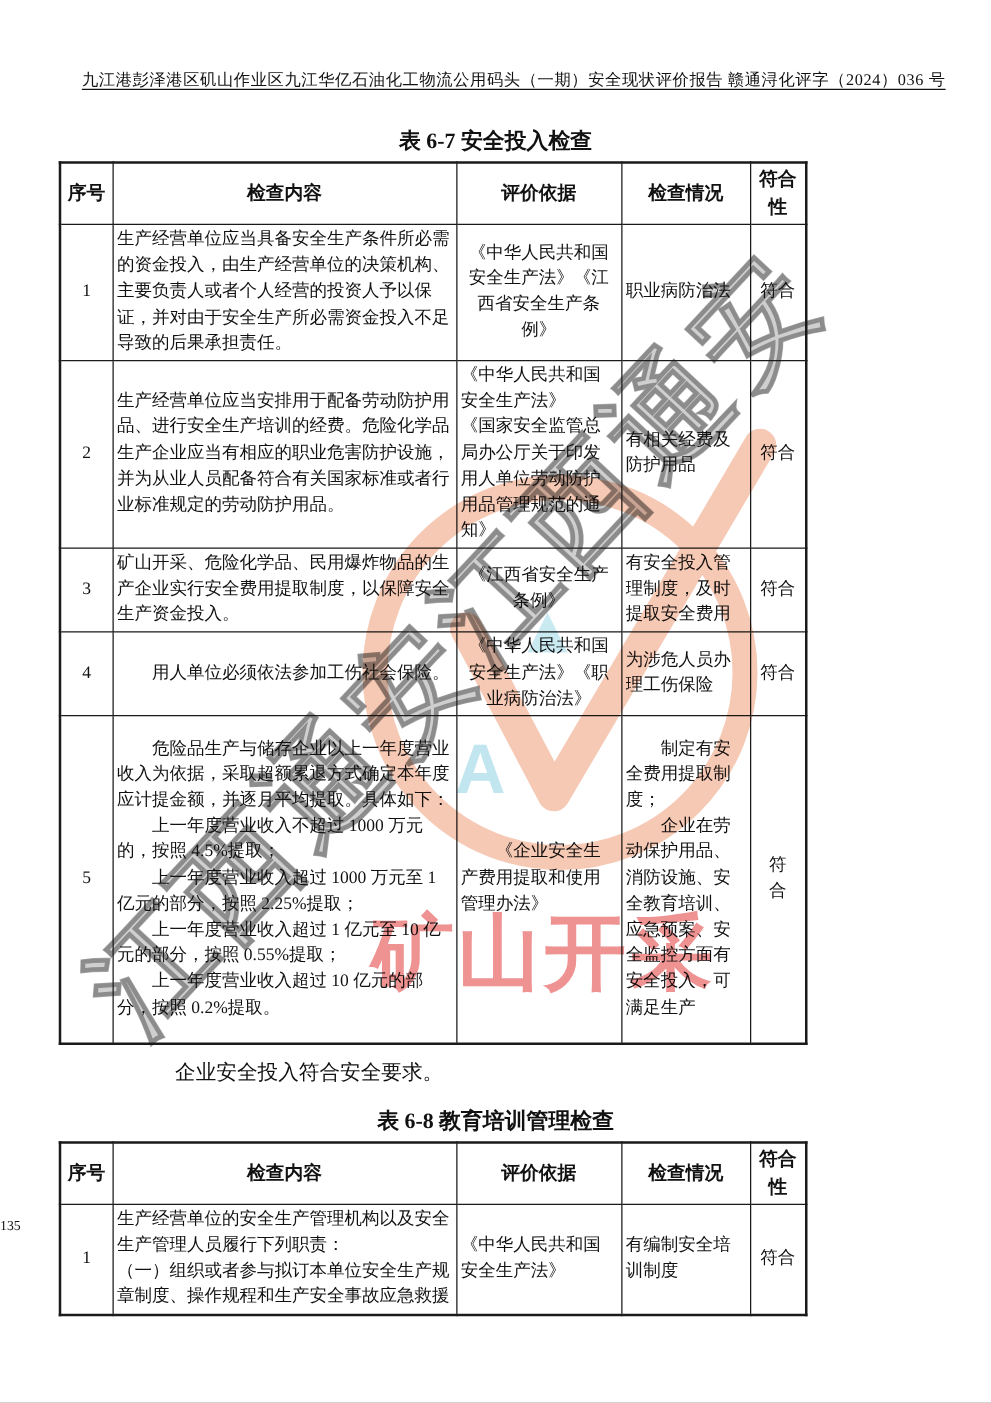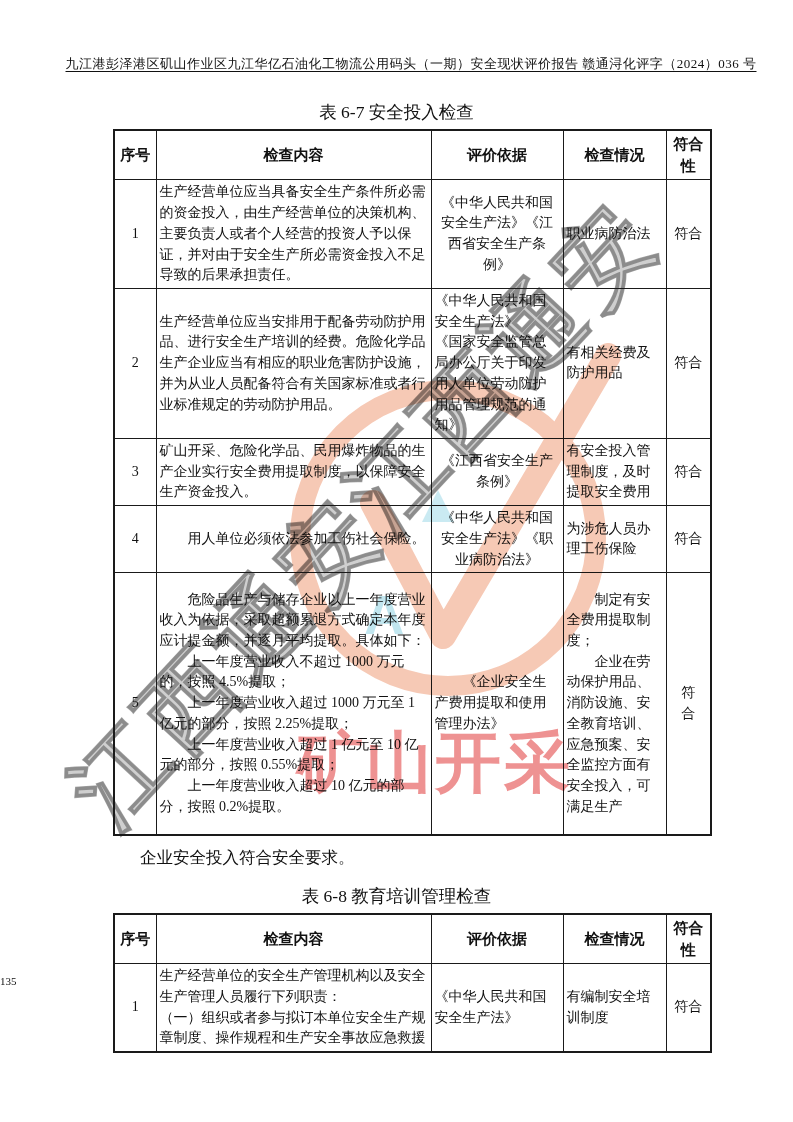--- a/index.html
+++ b/index.html
@@ -20,31 +20,31 @@
     text-align: center;
     font-size: 13px;
     letter-spacing: 0.5px;
     text-decoration: underline;
     text-underline-offset: 3px;
     white-space: nowrap;
     padding-left: 29px;
   }
   .table-title {
     text-align: center;
-    font-weight: normal;
+    font-weight: bold;
     font-size: 17.5px;
     margin-top: 27px;
   }
   .table-title.second { margin-top: 9px; }
 
   table.check {
     border-collapse: collapse;
     table-layout: fixed;
     width: 597px;
-    margin-left: 113px;
+    margin-left: 47px;
     margin-top: 5px;
     border: 2px solid #1a1a1a;
   }
   table.check th, table.check td {
     border: 1.6px solid #1a1a1a;
     padding: 2px 3px;
     font-size: 14px;
     line-height: 1.48;
     vertical-align: middle;
     overflow: hidden;

